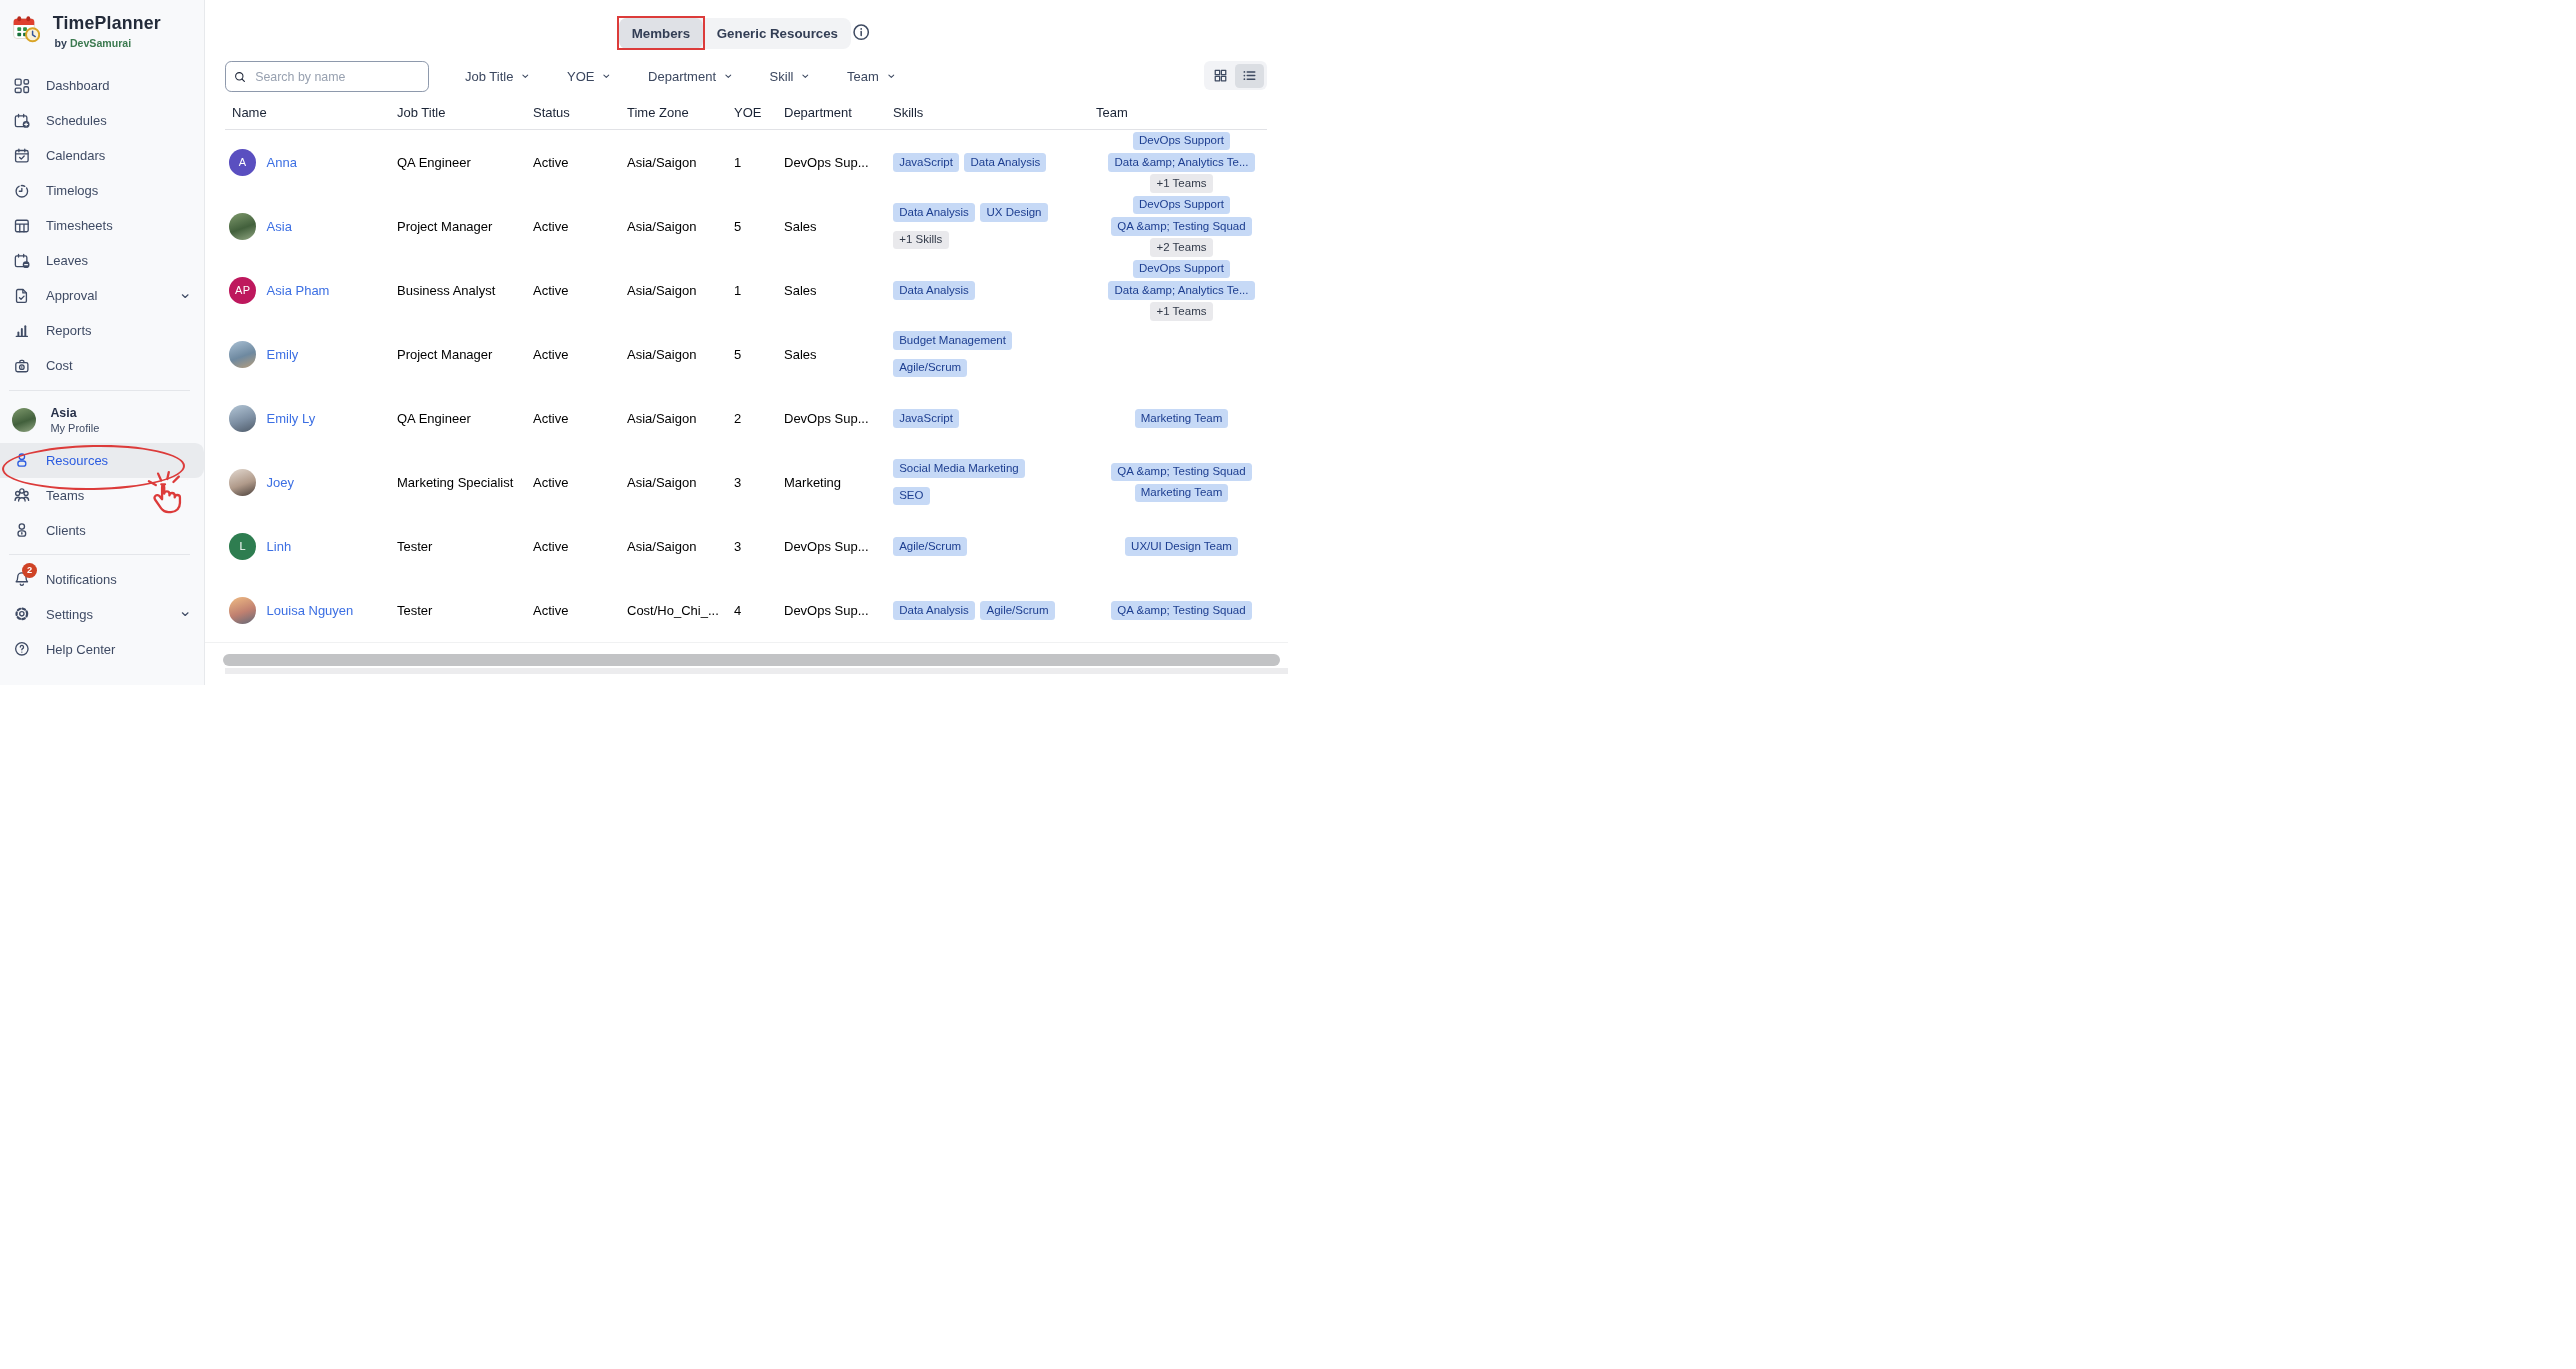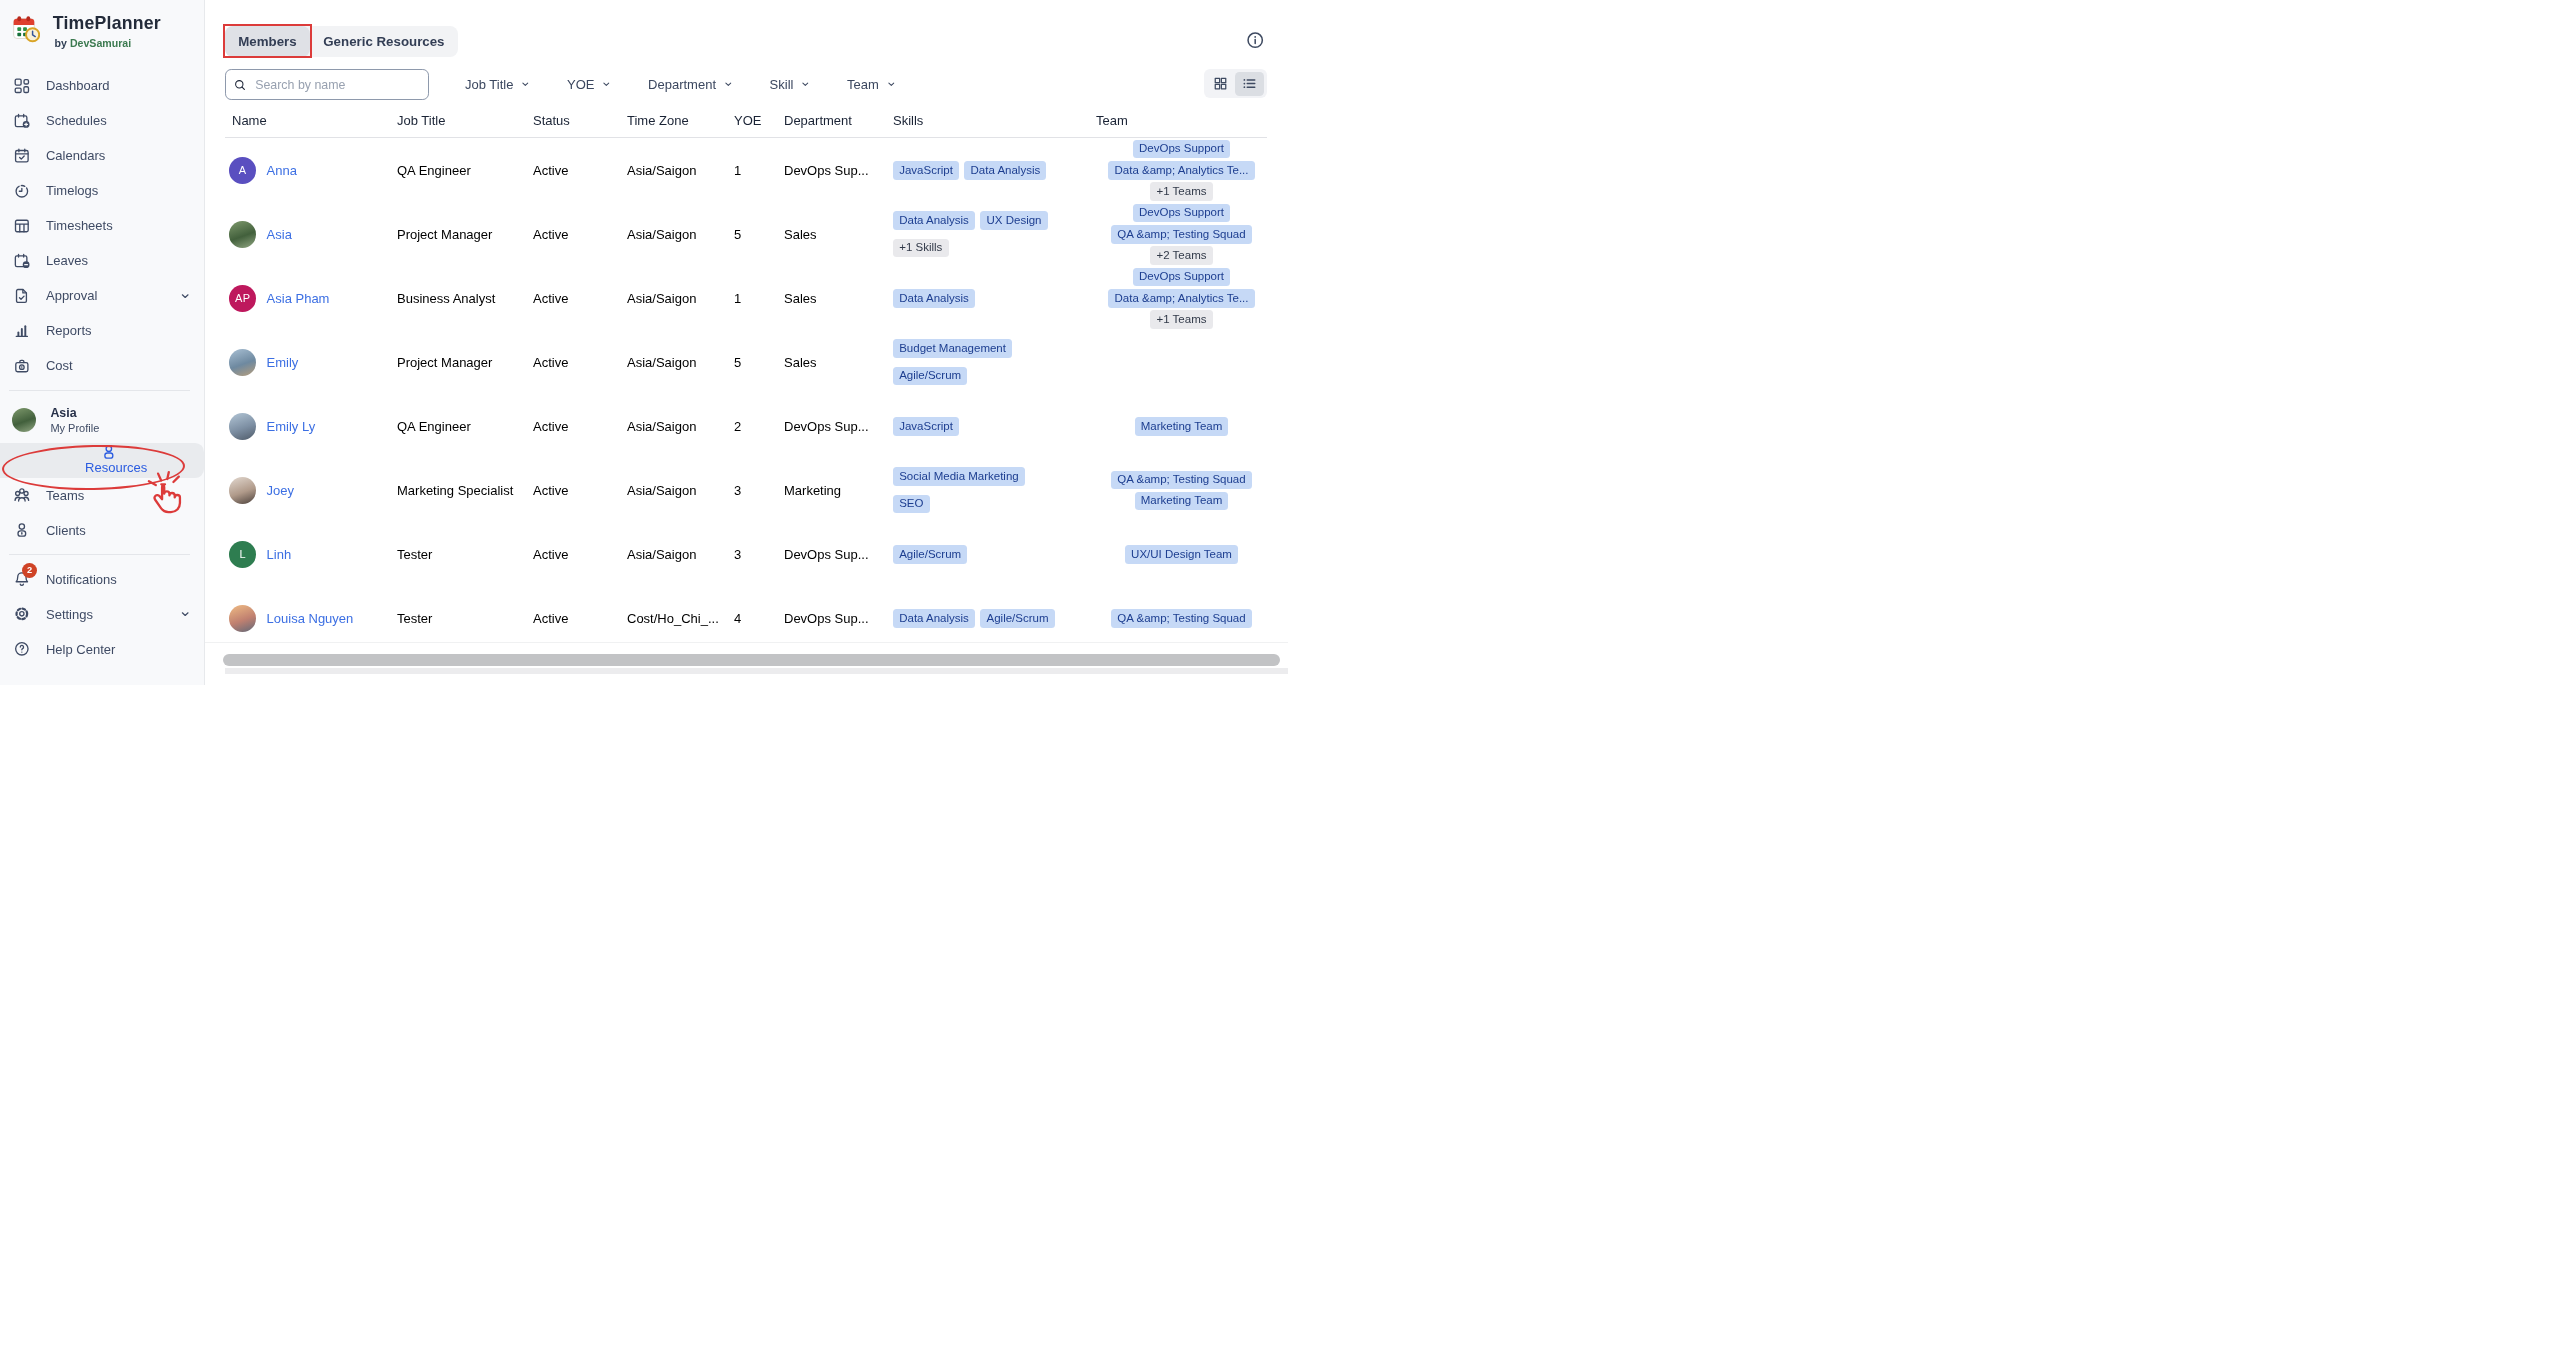--- a/index.html
+++ b/index.html
@@ -17,35 +17,35 @@
   .logo-sub{font-size:10.6px;font-weight:bold;color:#2f3e53;margin-top:2.7px;padding-left:1.8px;}
   .logo-sub .brand{color:#3c7a50;}
   .nav{margin-top:19.5px;}
   .nav-item{position:relative;display:flex;align-items:center;height:35px;padding-left:13.3px;color:#3f4b64;cursor:pointer;}
   .nav-icon{width:17.7px;height:17.7px;position:relative;flex:none;color:#3f4b64;}
   .nav-icon svg{width:17.7px;height:17.7px;}
   .nav-label{margin-left:15px;font-size:13px;}
   .nav-chevron{margin-left:auto;margin-right:12.4px;width:12.4px;height:12.4px;}
   .nav-chevron svg{width:12.4px;height:12.4px;}
   .nav-item.active{background:#e9ebee;border-radius:0 8.9px 8.9px 0;}
-  .nav-item.active,.nav-item.active .nav-icon{color:var(--accent);flex-direction:column;}
+  .nav-item.active,.nav-item.active .nav-icon{color:var(--accent);}
   .badge{position:absolute;top:-7px;left:8.9px;background:var(--badge);color:#fff;font-size:9.3px;line-height:1;padding:2.7px 4.9px;border-radius:8px;font-weight:bold;}
   .divider{height:0.9px;background:#e4e6ea;margin:6.2px 14px 6.2px 8.9px;}
   .profile{display:flex;align-items:center;height:46px;padding-left:12.4px;margin-top:5.3px;cursor:pointer;}
   .profile-avatar{width:24px;height:24px;border-radius:50%;flex:none;}
   .profile-text{margin-left:14px;}
   .profile-name{font-size:12.4px;font-weight:bold;color:#28324a;}
   .profile-sub{font-size:11px;color:#3f4b64;margin-top:1.8px;}
   .nav-bottom{margin-top:7px;}
   
   .annotation-ellipse{position:absolute;left:1.8px;top:445px;width:179px;height:41px;border:2.2px solid var(--annotation);border-radius:50%;transform:rotate(-1deg);pointer-events:none;z-index:4;}
   .annotation-hand{position:absolute;left:142px;top:469px;width:46px;height:51px;z-index:5;pointer-events:none;}
   
   .main{position:absolute;left:204px;top:0;right:0;bottom:0;padding:17.7px 21px 0;box-sizing:border-box;background:#fff;}
-  .header-row{display:flex;justify-content:space-between;align-items:flex-start;margin-top:8px;}
+  .header-row{display:flex;justify-content:center;align-items:flex-start;}
   .tabs{display:inline-flex;background:#f2f3f5;border-radius:8px;}
   .tab{position:relative;padding:8px 13.3px;font-size:13.3px;font-weight:bold;color:#333e55;border-radius:8px;cursor:pointer;white-space:nowrap;}
   .tab.active{background:#dfe1e6;}
   .tab-annotation{position:absolute;inset:-1.8px;border:2.7px solid var(--annotation);pointer-events:none;}
   .info-btn{width:20.4px;height:20.4px;color:#3e4a61;margin:4.4px 1.8px 0 0;cursor:pointer;}
   .info-btn svg{width:20.4px;height:20.4px;}
   .filter-row{position:relative;display:flex;align-items:center;margin-top:11.5px;height:33px;}
   .searchbox{display:flex;align-items:center;width:204px;height:31px;border:1.3px solid #8e99ac;border-radius:6.2px;background:#fff;box-sizing:border-box;padding:0 7px;flex:none;}
   .searchbox svg{width:14px;height:14px;color:#1c2436;flex:none;}
   .searchbox input{border:none;outline:none;background:transparent;margin-left:6.2px;font-size:12.4px;width:100%;color:#2a3346;font-family:inherit;}

